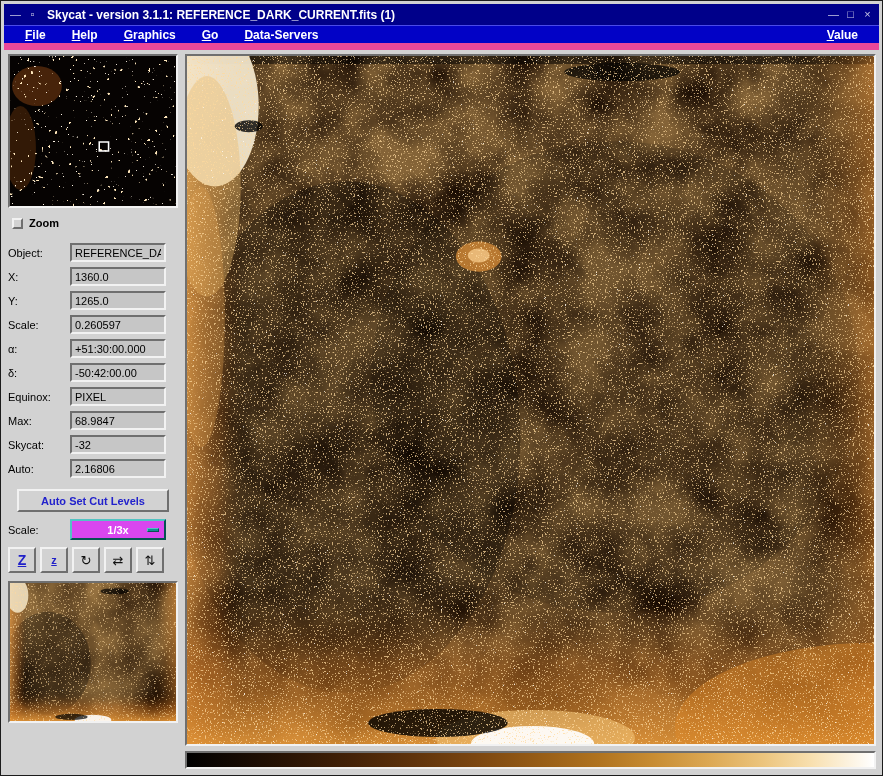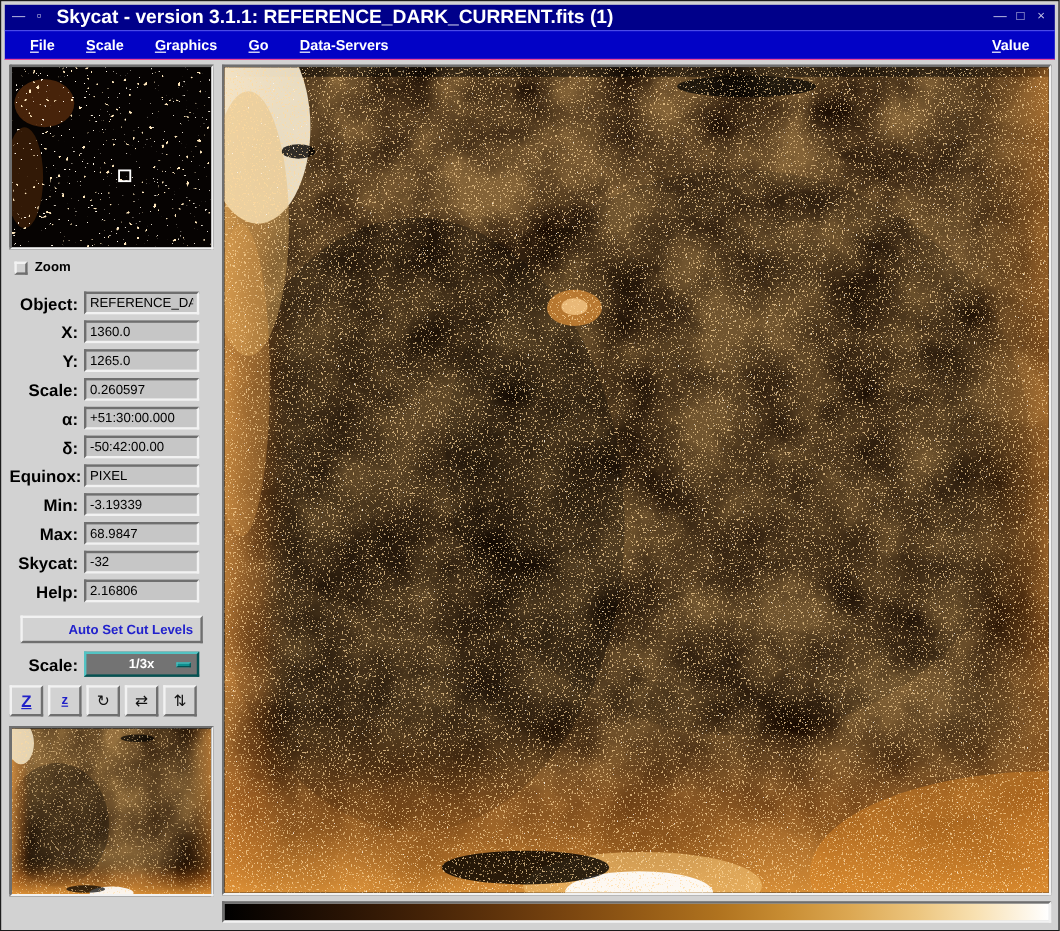--- a/index.html
+++ b/index.html
@@ -7,26 +7,26 @@
   .window{
     width:883px;height:776px;background:#d2d2d2;border:1px solid #1c1c1c;
     padding:3px;display:flex;flex-direction:column;
     font-family:"Liberation Sans",sans-serif;user-select:none;
   }
   
   .titlebar{height:21px;background:#00008a;display:flex;align-items:center;
     color:#fff;padding:0 3px;flex:0 0 auto;}
   .tb-btn{width:17px;height:15px;display:flex;align-items:center;justify-content:center;
     color:#c9c9e6;font-size:11px;line-height:1;cursor:pointer;}
-  .tb-title{font-weight:bold;font-size:16px;margin-left:6px;flex:1;white-space:nowrap;overflow:hidden;}
+  .tb-title{font-weight:bold;font-size:12px;margin-left:6px;flex:1;white-space:nowrap;overflow:hidden;}
   .tb-right{display:flex;}
   
   .menubar{height:25px;background:#0202c6;display:flex;align-items:center;
     color:#fff;font-weight:bold;font-size:12px;padding:0 8px;flex:0 0 auto;
-    border-top:1px solid #4a4ae8;border-bottom:1px solid #ec4899;}
+    border-top:1px solid #4a4ae8;border-bottom:7px solid #ec4899;}
   .menu-item{display:inline-block;padding:3px 13px;cursor:pointer;}
   .menu-item::first-letter{text-decoration:underline;}
   .menu-help{margin-left:auto;}
   
   .content{flex:1;display:flex;padding:4px 3px 3px 4px;gap:7px;min-height:0;}
   .left{width:170px;flex:0 0 auto;display:flex;flex-direction:column;}
   .main{flex:1;display:flex;flex-direction:column;gap:5px;min-width:0;}
   
   .sunken{border:2px solid;border-color:#6f6f6f #f2f2f2 #f2f2f2 #6f6f6f;}
   
@@ -36,32 +36,32 @@
   .pan-frame{height:142px;flex:0 0 auto;margin-top:8px;}
   
   .zoom-row{margin-top:3px;height:24px;display:flex;align-items:center;gap:6px;
     padding-left:4px;flex:0 0 auto;}
   .checkbox{width:11px;height:11px;background:#d2d2d2;border:2px solid;
     border-color:#f2f2f2 #6f6f6f #6f6f6f #f2f2f2;cursor:pointer;}
   .zoom-label{font-weight:bold;font-size:11px;color:#000;}
   
   .form{margin-top:8px;flex:0 0 auto;}
   .frow{display:flex;align-items:center;height:19px;margin-bottom:5px;}
-  .flabel{width:62px;text-align:right;font-weight:bold;font-size:14px;color:#000;
+  .flabel{width:62px;font-weight:normal;font-size:11px;color:#000;
     padding-right:5px;flex:0 0 auto;}
   .fentry{width:96px;height:19px;background:#c6c6c6;border:2px solid;
     border-color:#6f6f6f #f2f2f2 #f2f2f2 #6f6f6f;font-family:"Liberation Sans",sans-serif;
     font-size:11px;color:#000;padding:0 3px;outline:none;}
   
   .autocut{display:block;margin:6px auto 0;width:152px;height:23px;background:#d2d2d2;
     border:2px solid;border-color:#f2f2f2 #6f6f6f #6f6f6f #f2f2f2;
     font-family:"Liberation Sans",sans-serif;font-size:11px;font-weight:bold;
-    color:#2222cc;cursor:pointer;text-align:right;}
+    color:#2222cc;cursor:pointer;}
   .scale-row{margin-top:7px;display:flex;align-items:center;flex:0 0 auto;}
-  .scale-menu{width:96px;height:21px;background:#737373;border:2px solid;
+  .scale-menu{width:96px;height:21px;background:#d946ef;border:2px solid;
     border-color:#53c3c3 #055252 #055252 #53c3c3;display:flex;align-items:center;
     justify-content:center;position:relative;cursor:pointer;}
   .scale-value{color:#fff;font-weight:bold;font-size:11px;}
   .scale-ind{position:absolute;right:5px;top:7px;width:12px;height:4px;background:#0f8f8f;
     border:1px solid;border-color:#53c3c3 #055252 #055252 #53c3c3;}
   .tools{margin-top:7px;display:flex;gap:4px;flex:0 0 auto;}
   .tool{width:28px;height:26px;background:#d2d2d2;border:2px solid;
     border-color:#f2f2f2 #6f6f6f #6f6f6f #f2f2f2;display:flex;align-items:center;
     justify-content:center;cursor:pointer;font-family:"DejaVu Sans",sans-serif;
     font-size:13px;color:#111;padding:0;}
@@ -131,21 +131,21 @@
     <span class="tb-title">Skycat - version 3.1.1: REFERENCE_DARK_CURRENT.fits (1)</span>
     <div class="tb-right">
       <span class="tb-btn">—</span>
       <span class="tb-btn">□</span>
       <span class="tb-btn">×</span>
     </div>
   </div>
 
   <div class="menubar">
     <span class="menu-item">File</span>
-    <span class="menu-item">Scale</span>
+    <span class="menu-item">Help</span>
     <span class="menu-item">Graphics</span>
     <span class="menu-item">Go</span>
     <span class="menu-item">Data-Servers</span>
     <span class="menu-item menu-help">Value</span>
   </div>
 
   <div class="content">
 
     <div class="left">
 
@@ -189,33 +189,29 @@
         </div>
         <div class="frow">
           <span class="flabel">δ:</span>
           <input class="fentry" value="-50:42:00.00" style="">
         </div>
         <div class="frow">
           <span class="flabel">Equinox:</span>
           <input class="fentry" value="PIXEL" style="">
         </div>
         <div class="frow">
-          <span class="flabel">Min:</span>
-          <input class="fentry" value="-3.19339" style="">
-        </div>
-        <div class="frow">
           <span class="flabel">Max:</span>
           <input class="fentry" value="68.9847" style="">
         </div>
         <div class="frow">
           <span class="flabel">Skycat:</span>
           <input class="fentry" value="-32" style="">
         </div>
         <div class="frow">
-          <span class="flabel">Help:</span>
+          <span class="flabel">Auto:</span>
           <input class="fentry" value="2.16806" style="">
         </div>
       </div>
 
       <button class="autocut">Auto Set Cut Levels</button>
 
       <div class="scale-row">
         <span class="flabel">Scale:</span>
         <div class="scale-menu">
           <span class="scale-value">1/3x</span>

